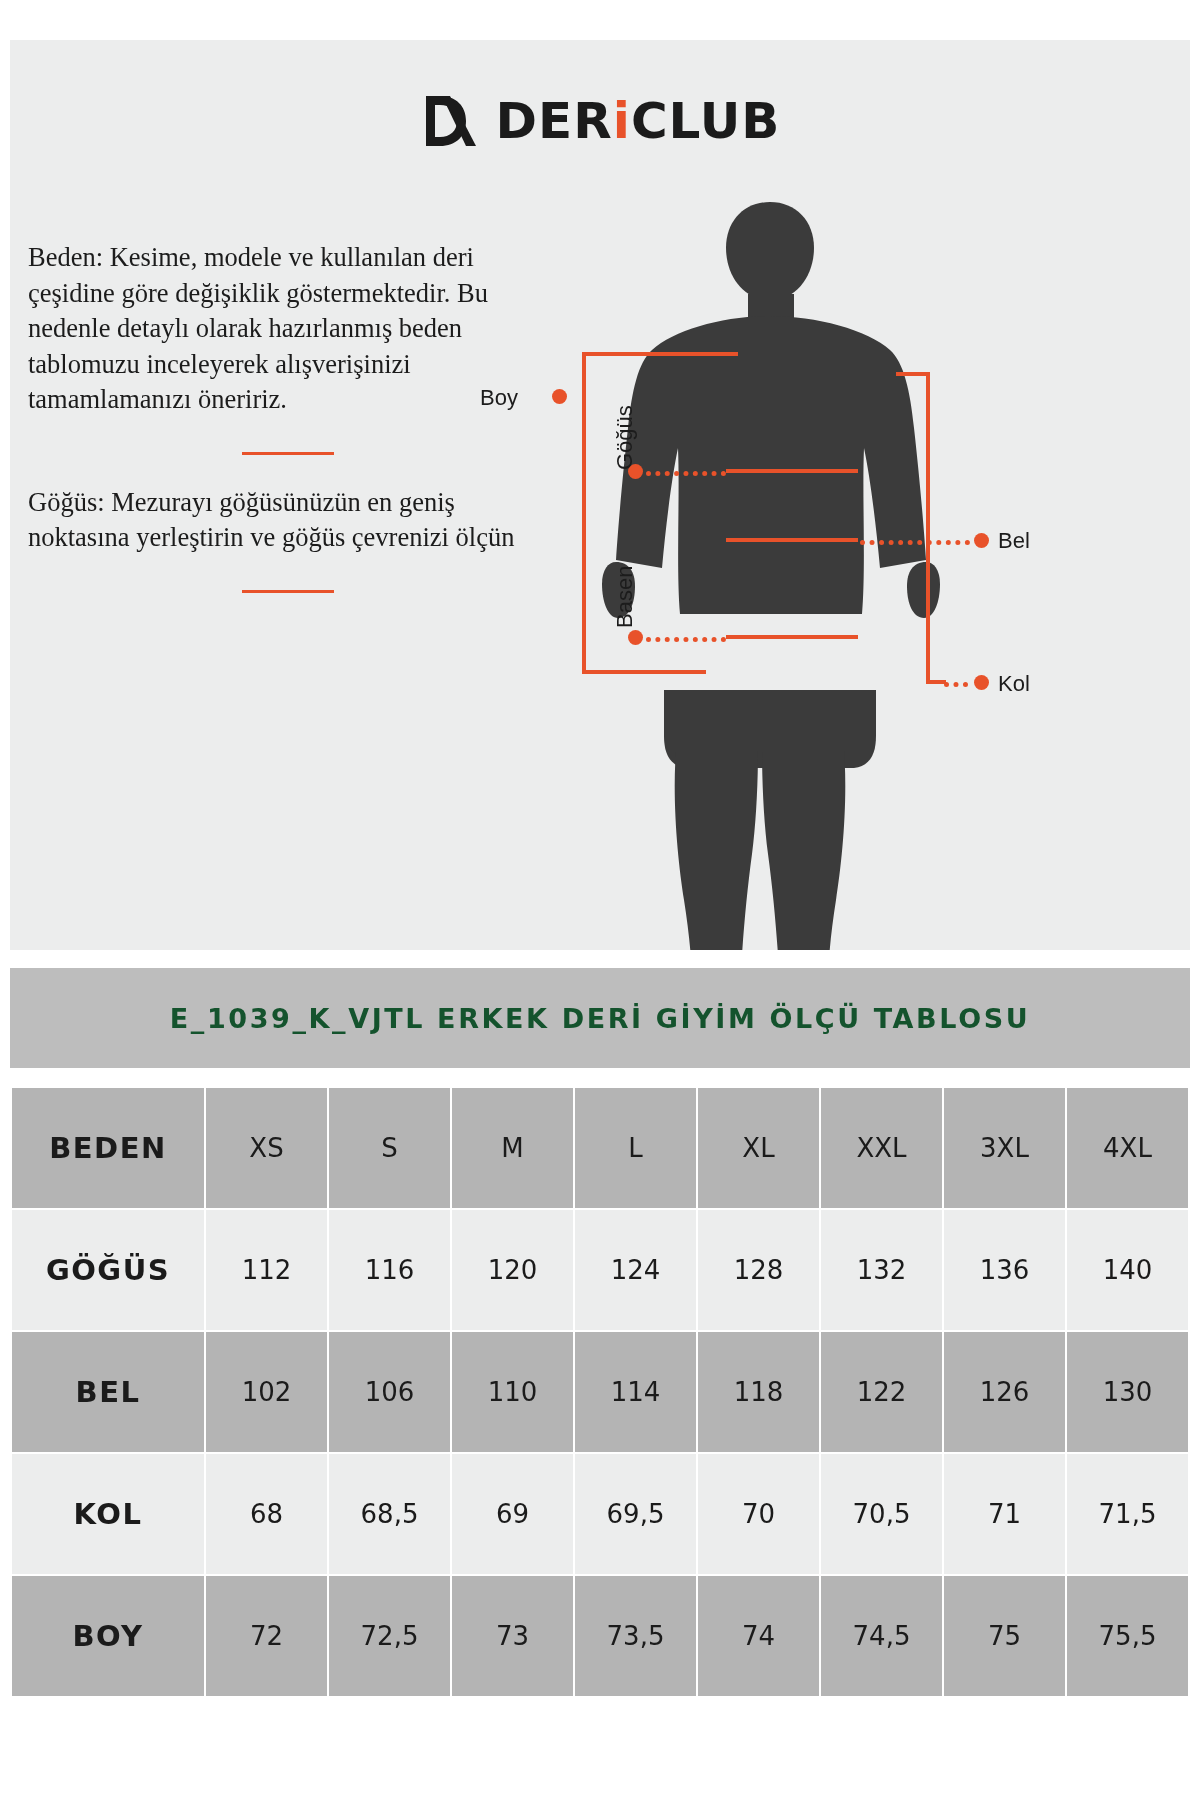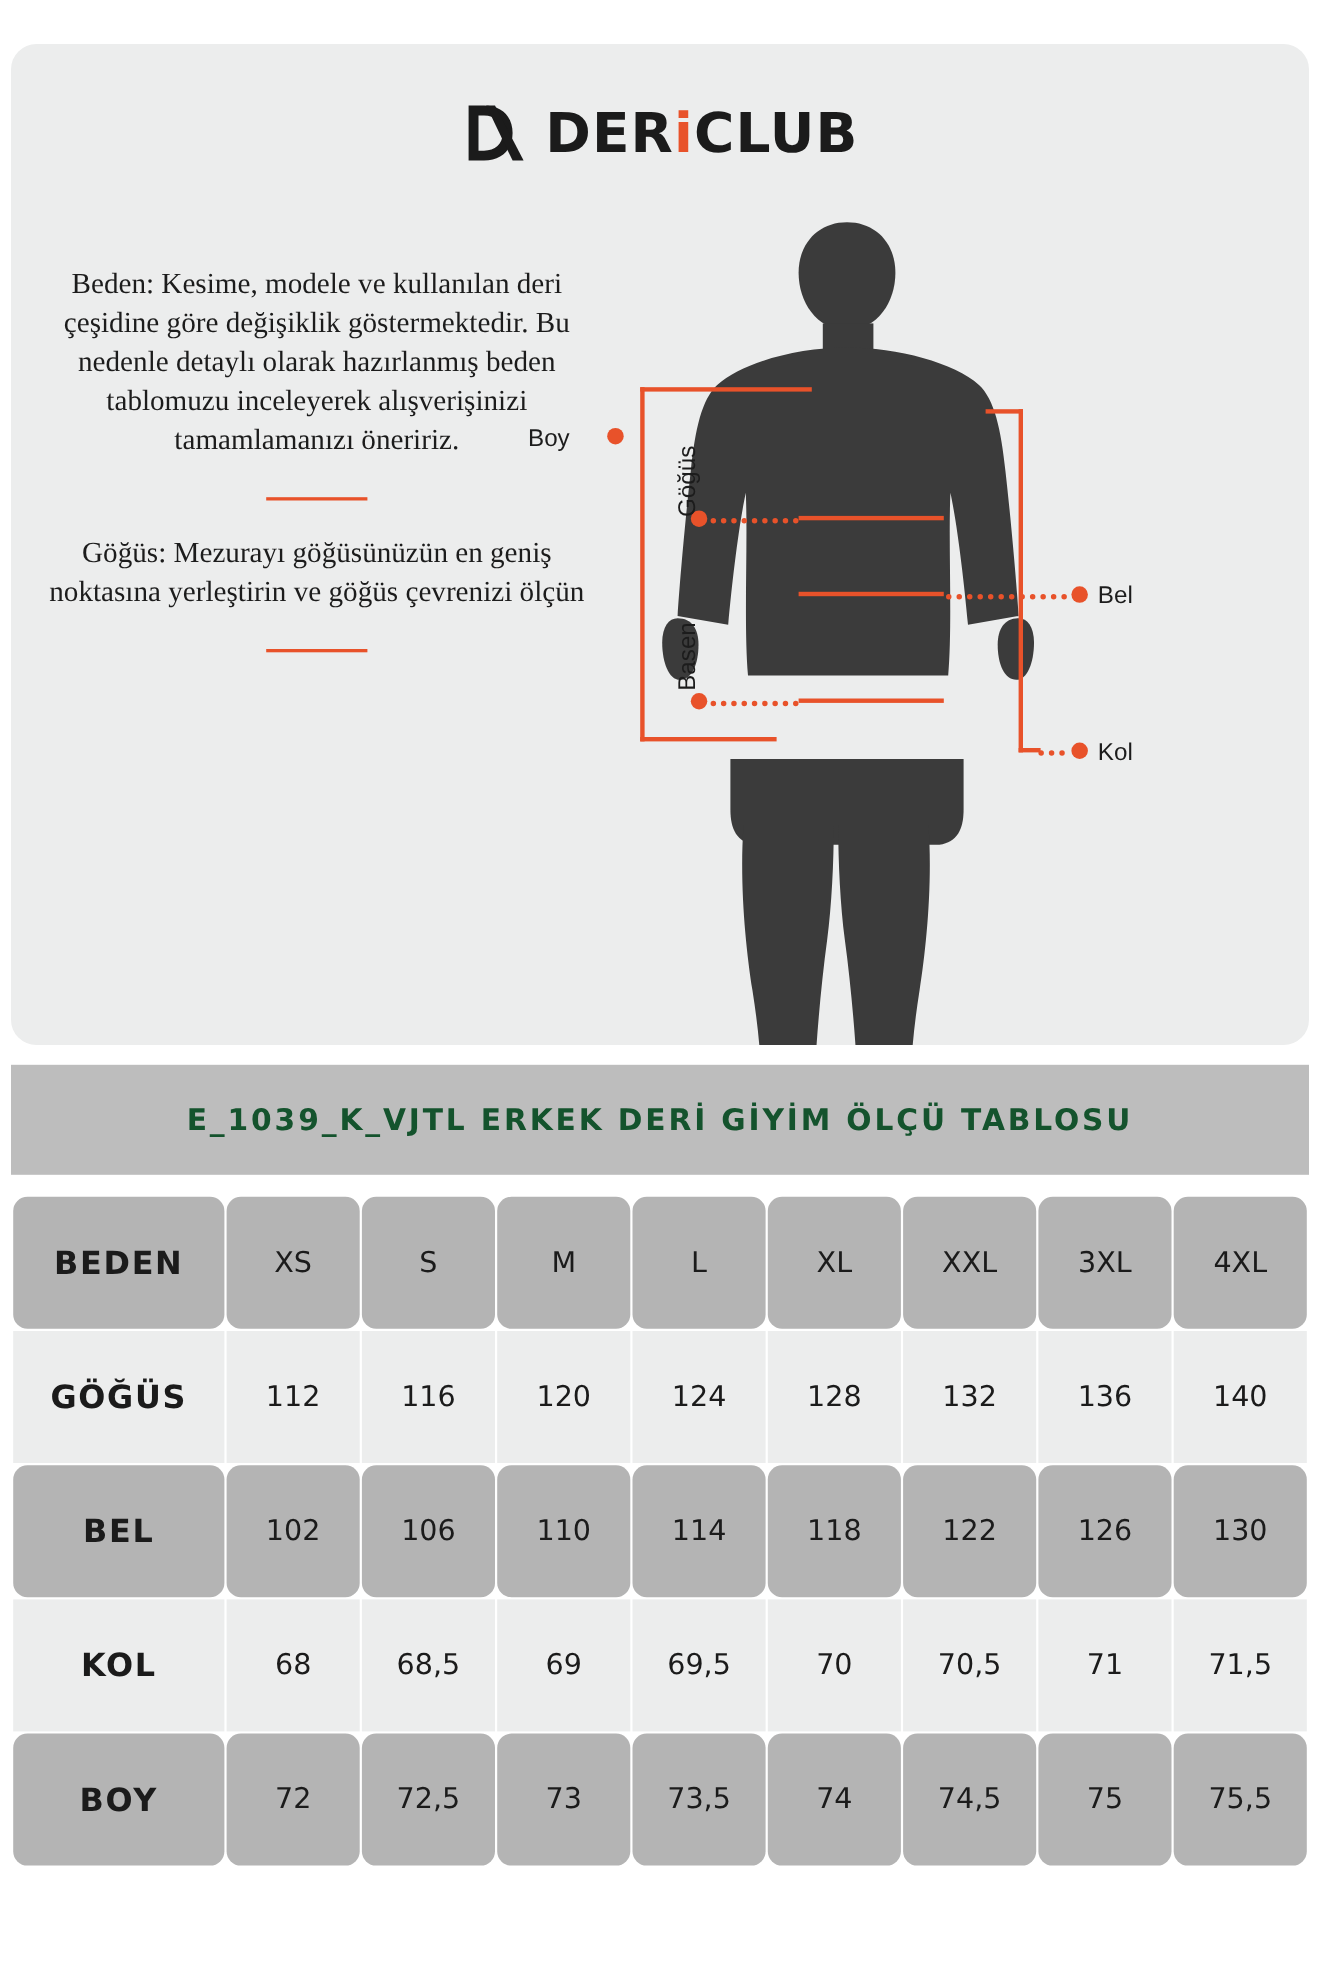--- a/index.html
+++ b/index.html
@@ -24,21 +24,20 @@
   }
 
   
   .top-panel {
     position: relative;
     margin: 0 auto;
     width: 1180px;
     height: 910px;
     background: #eceded;
     overflow: hidden;
-    border-radius: 23px;
   }
 
   .logo-wrap {
     position: absolute;
     top: 50px;
     left: 0;
     width: 1180px;
     text-align: center;
   }
   .logo-inner {
@@ -60,21 +59,20 @@
     color: #1b1b1b;
     line-height: 1;
   }
   .logo-text .accent { color: #e8522a; }
 
   .left-col {
     position: absolute;
     left: 18px;
     top: 200px;
     width: 520px;
-    text-align: center;
   }
   .para {
     font-family: "Liberation Serif", serif;
     font-size: 26.5px;
     line-height: 1.34;
     color: #1c1c1c;
   }
   .rule {
     width: 92px;
     height: 3px;
@@ -163,21 +161,21 @@
     width: 190px;
     font-weight: bold;
     font-size: 29px;
     letter-spacing: 1.5px;
   }
   .cell {
     font-size: 26px;
     font-weight: normal;
   }
   .hdr-cell { font-weight: normal; font-size: 26px; }
-  .bg-dark  { background: #b4b4b4; border-radius: 13px; }
+  .bg-dark  { background: #b4b4b4; }
   .bg-light { background: #eceded; }
 </style>
 </head>
 <body>
 
 <div class="page">
 
   <div class="top-panel">
 
     <div class="logo-wrap">

